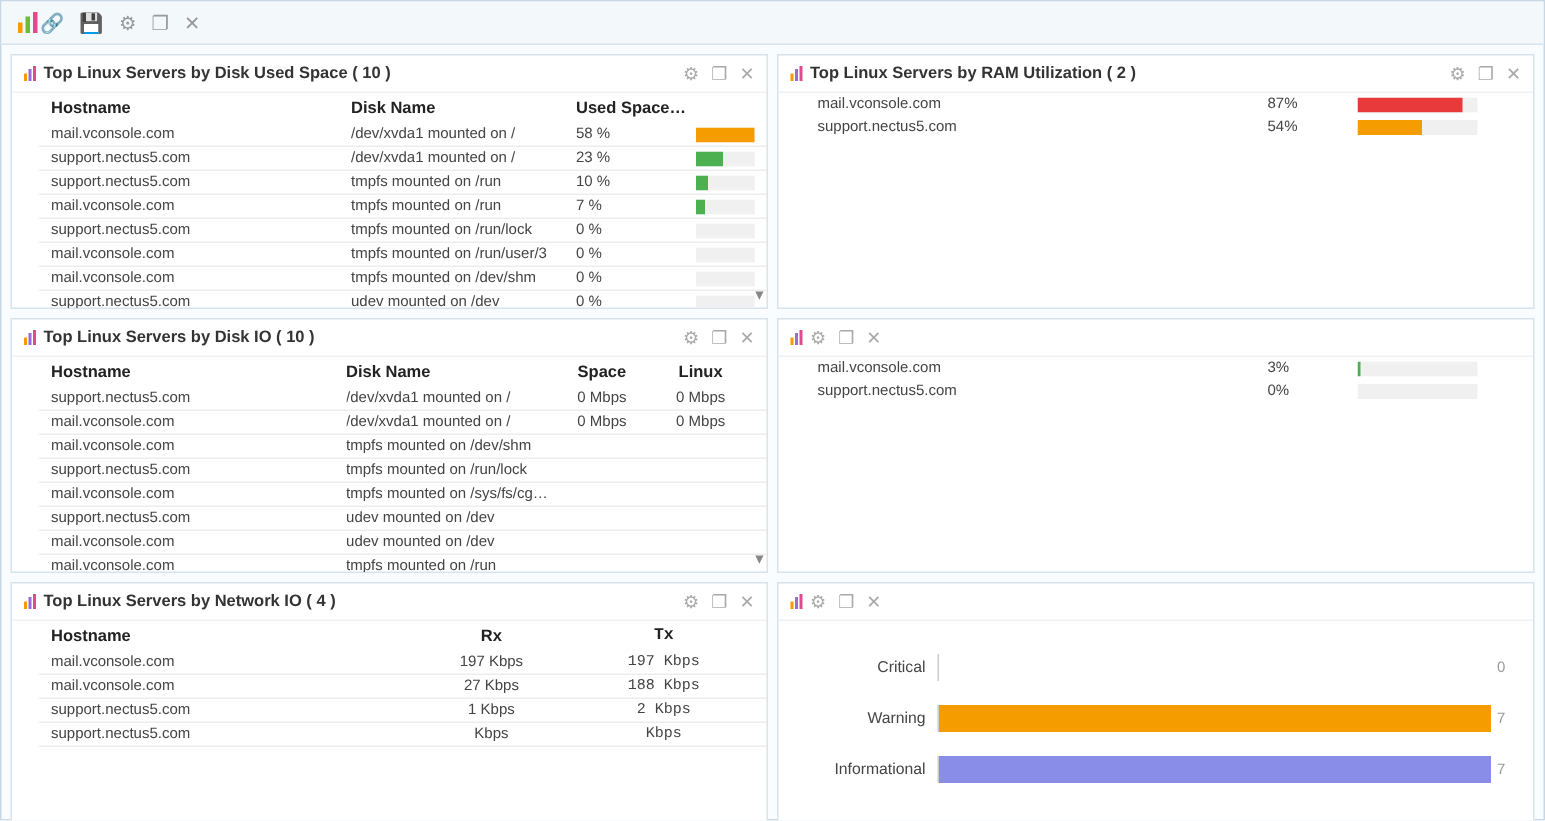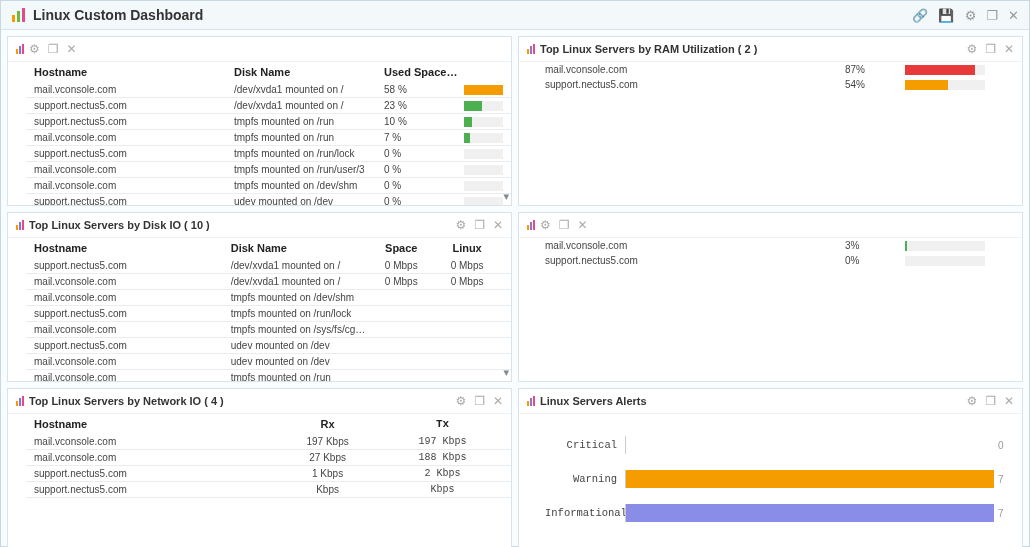--- a/index.html
+++ b/index.html
@@ -138,21 +138,20 @@
     display: flex;
     align-items: center;
     padding: 8px 8px;
   }
   .alert-label {
     width: 80px;
     text-align: right;
     font-size: 10.5px;
     color: #444;
     padding-right: 8px;
-    font-family: Liberation Mono, monospace;
   }
   .alert-bar-container {
     flex: 1;
     height: 18px;
     position: relative;
   }
   .alert-bar {
     height: 100%;
   }
   .alert-bar.crit { background: #e83a3a; width: 0%; }
@@ -179,39 +178,39 @@
 
 <div class="dashboard">
   <div class="main-header">
     <span class="chart-logo">
       <svg viewBox="0 0 16 16">
           <rect x="1" y="8" width="3" height="7" fill="#f59c00"></rect>
           <rect x="6" y="4" width="3" height="11" fill="#6fb93e"></rect>
           <rect x="11" y="1" width="3" height="14" fill="#e24a8b"></rect>
         </svg>
     </span>
-    <span class="title">Linux Custom Dashboard</span>
     <div class="header-actions">
       <span>🔗</span>
       <span>💾</span>
       <span>⚙</span>
       <span>❐</span>
       <span>✕</span>
     </div>
   </div>
 
   <div class="grid">
 
     <div class="widget w-disk">
       <div class="widget-header">
         <span class="bar-icon">
             <i></i>
             <i></i>
             <i></i>
           </span>
+        <span class="widget-title">Top Linux Servers by Disk Used Space ( 10 )</span>
         <div class="widget-actions">
           <span>⚙</span>
           <span>❐</span>
           <span>✕</span>
         </div>
       </div>
       <div class="widget-body">
         <div class="col-headers">
           <div class="cell c1">Hostname</div>
           <div class="cell c2">Disk Name</div>
@@ -499,21 +498,20 @@
       </div>
     </div>
 
     <div class="widget">
       <div class="widget-header">
         <span class="bar-icon">
             <i></i>
             <i></i>
             <i></i>
           </span>
-        <span class="widget-title">Linux Servers Alerts</span>
         <div class="widget-actions">
           <span>⚙</span>
           <span>❐</span>
           <span>✕</span>
         </div>
       </div>
       <div class="widget-body" style="padding-top:14px;">
         <div id="alert-rows">
             <div class="alert-row">
               <div class="alert-label">Critical</div>

